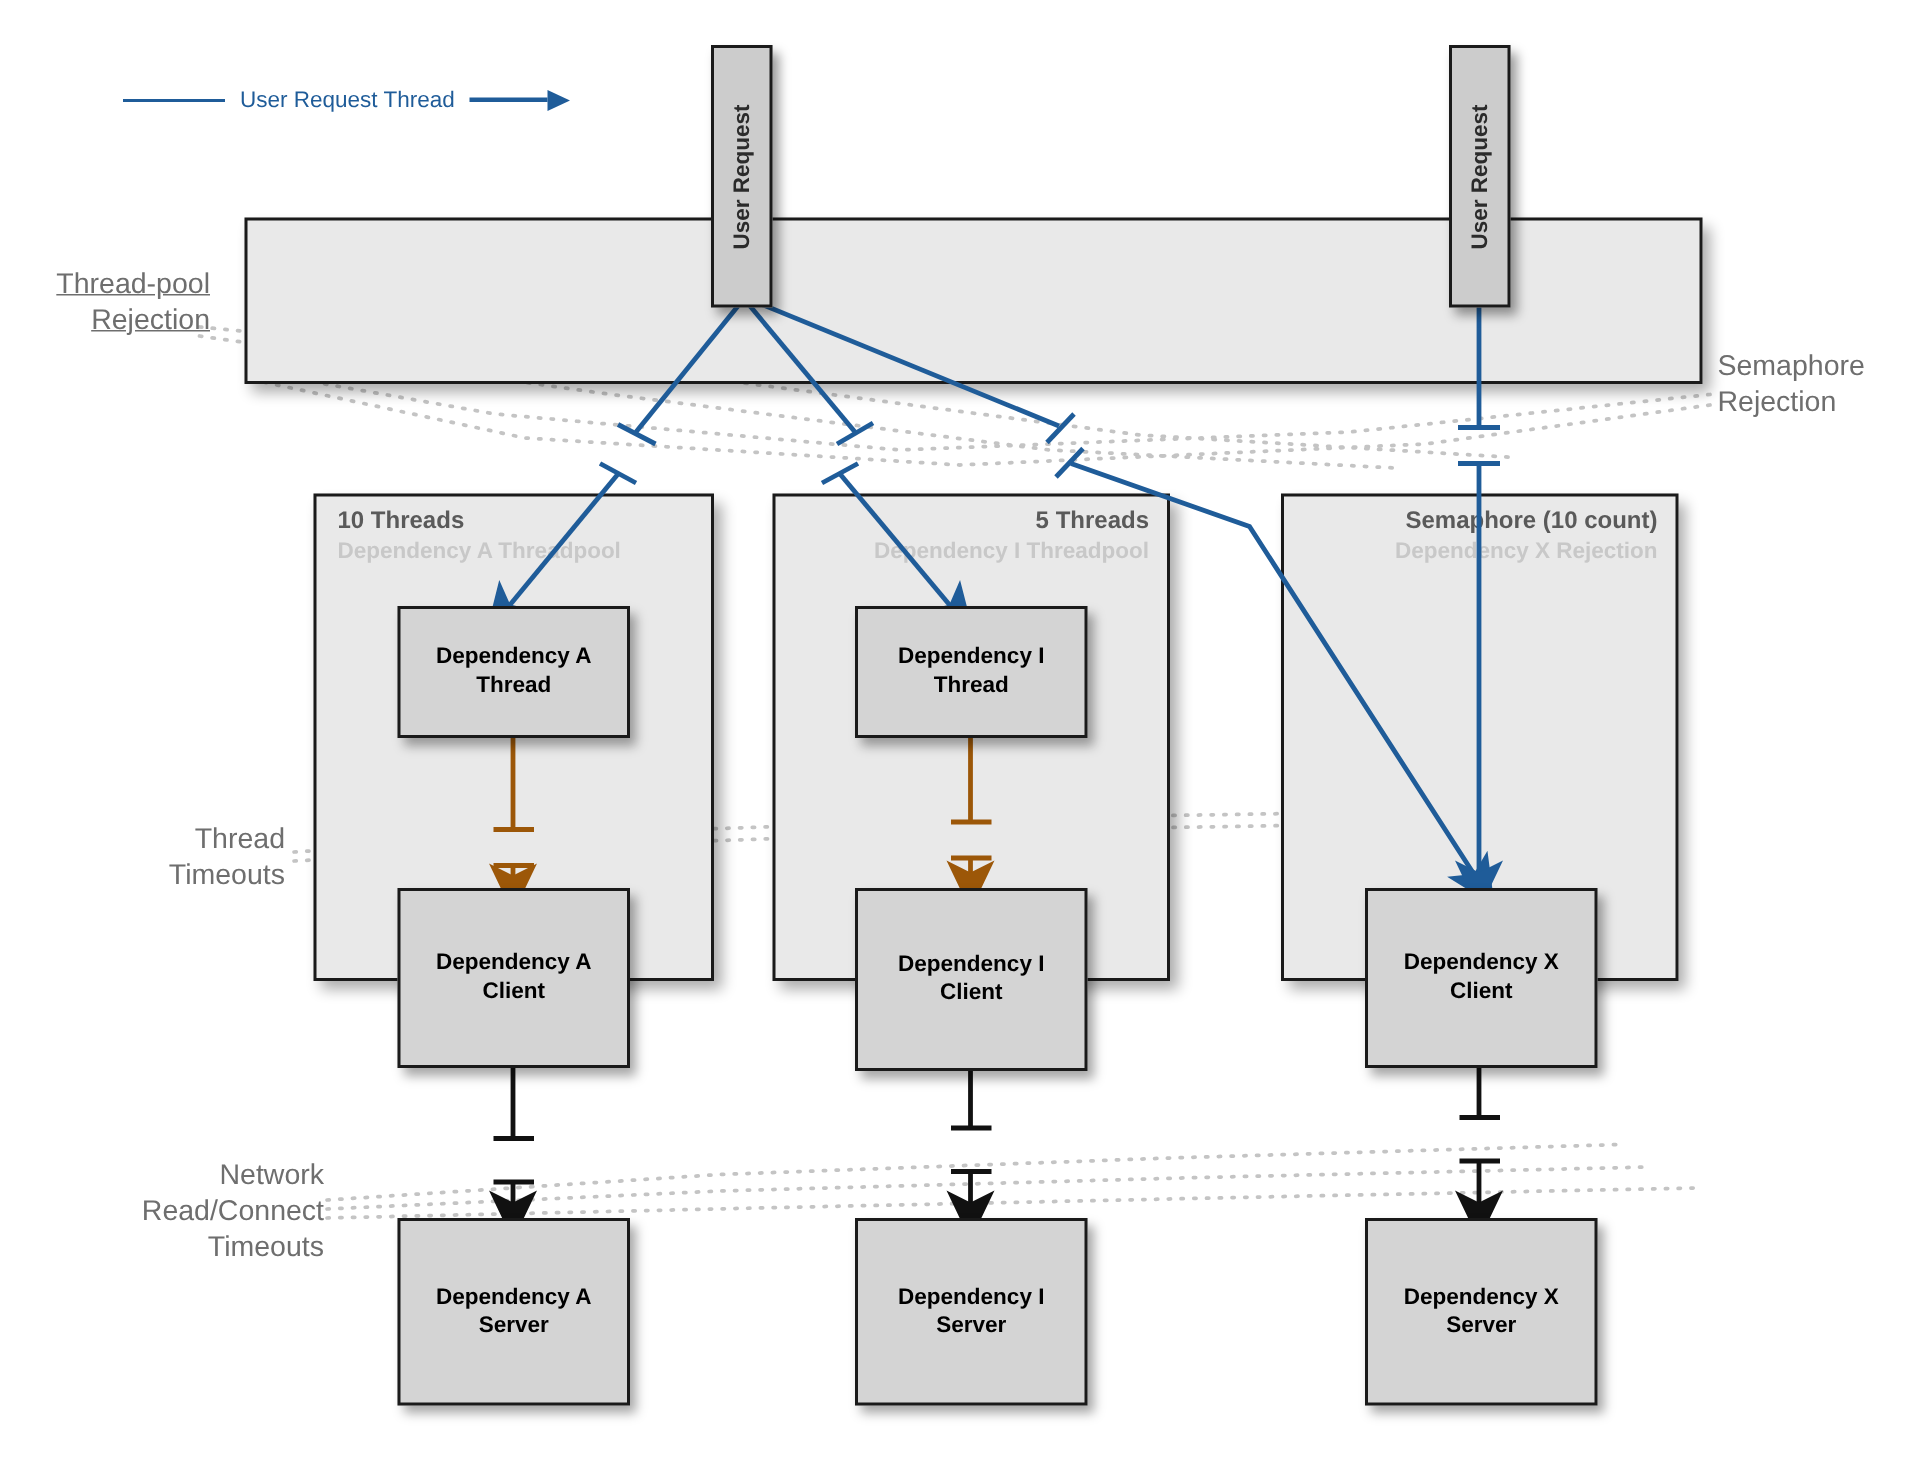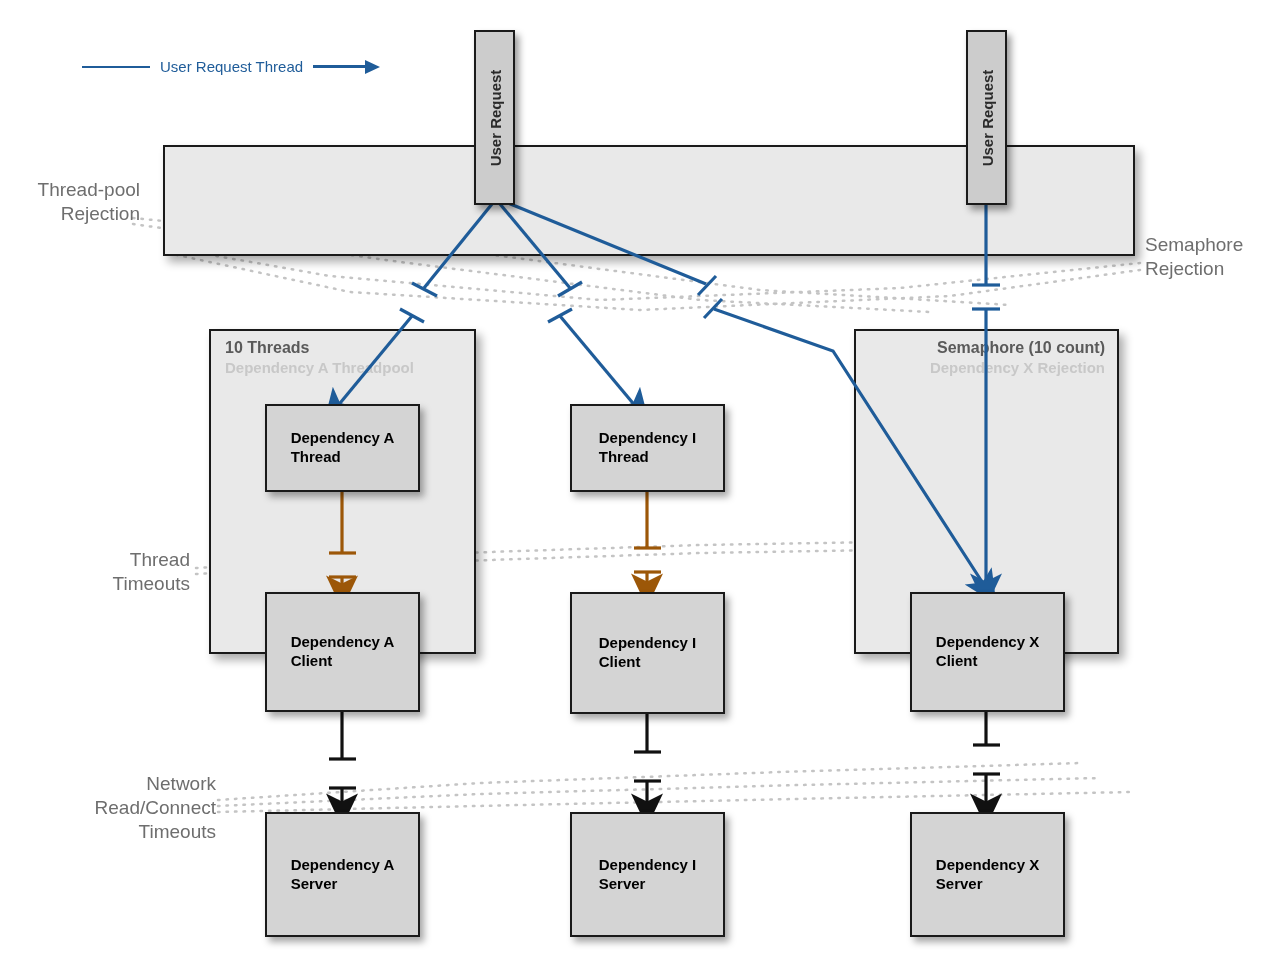--- a/index.html
+++ b/index.html
@@ -30,21 +30,21 @@
 
   .node {
     position: absolute;
     box-sizing: border-box;
     border: 2px solid #1a1a1a;
     background: #d4d4d4;
     box-shadow: 4px 5px 7px rgba(0,0,0,0.35);
     display: flex;
     align-items: center;
     justify-content: center;
-    text-align: left;
+    text-align: center;
     font-weight: bold;
     color: #000000;
     font-size: 15px;
     line-height: 1.25;
     z-index: 6;
   }
   .container-box {
     position: absolute;
     box-sizing: border-box;
     border: 2px solid #1a1a1a;
@@ -177,20 +177,26 @@
 
   <div class="container-box" style="left:163px; top:145px; width:972px; height:111px;"></div>
 
   <div class="container-box" style="left:209px; top:329px; width:267px; height:325px;">
     <div class="pool-title left">
       <div>10 Threads</div>
       <div class="pool-sub">Dependency A Threadpool</div>
     </div>
   </div>
 
+  <div class="container-box" style="left:515px; top:329px; width:265px; height:325px;">
+    <div class="pool-title">
+      <div>5 Threads</div>
+      <div class="pool-sub">Dependency I Threadpool</div>
+    </div>
+  </div>
 
   <div class="container-box" style="left:854px; top:329px; width:265px; height:325px;">
     <div class="pool-title">
       <div>Semaphore (10 count)</div>
       <div class="pool-sub">Dependency X Rejection</div>
     </div>
   </div>
 
   <svg class="layer" id="svg-front">
 
@@ -293,21 +299,21 @@
     <div class="legend-row" style="left:0; top:0;">
       <div class="legend-line" style="background:#1f5c99;"></div>
       <div class="legend-label" style="color:#1f5c99;">User Request Thread</div>
       <div class="legend-arrow-wrap">
         <div class="legend-arrow-line" style="background:#1f5c99;"></div>
         <div class="legend-arrow-head" style="border-left:15px solid #1f5c99;"></div>
       </div>
     </div>
   </div>
 
-  <div class="side-label right-al" style="left:0px; top:178px; width:140px;">Thread-pool
+  <div class="side-label right-al" style="left:0px; top:178px; width:140px;text-decoration:underline;">Thread-pool
 Rejection</div>
 
   <div class="side-label left-al" style="left:1145px; top:233px; width:135px;">Semaphore
 Rejection</div>
 
   <div class="side-label right-al" style="left:40px; top:548px; width:150px;">Thread
 Timeouts</div>
 
   <div class="side-label right-al" style="left:20px; top:772px; width:196px;">Network
 Read/Connect

